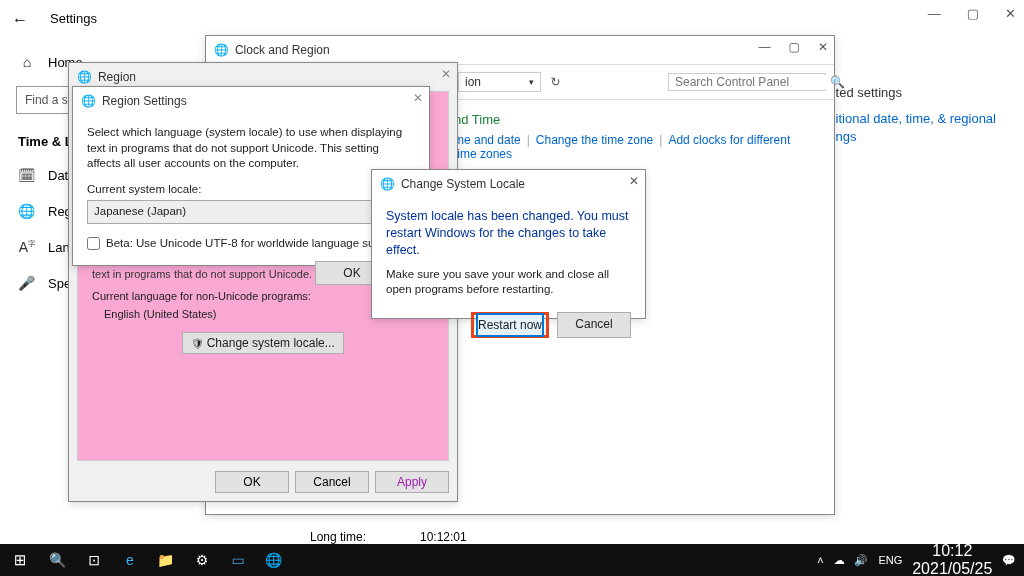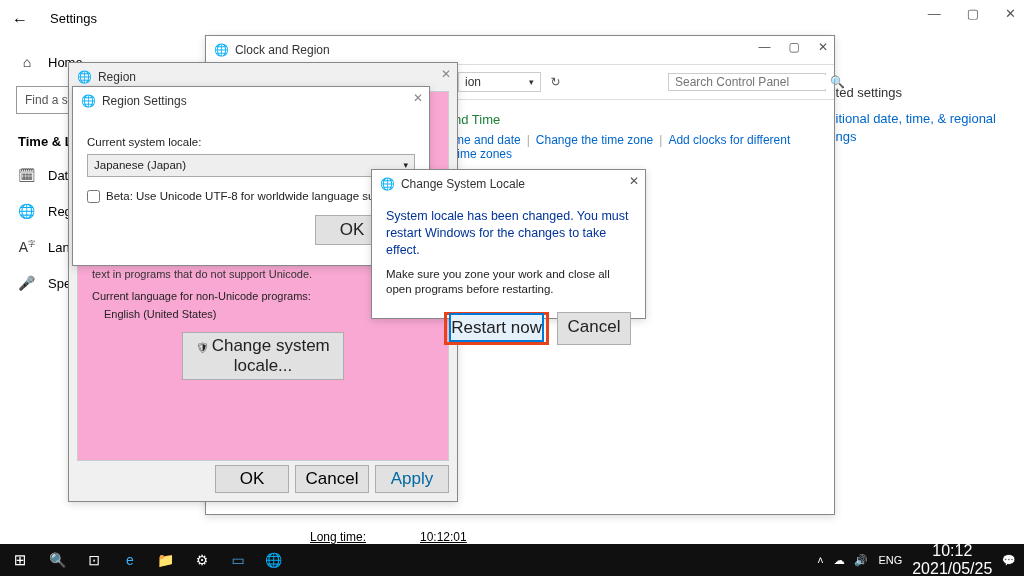--- a/index.html
+++ b/index.html
@@ -14,21 +14,21 @@
 .settings-body { display:flex; }
 .settings-nav { width:220px; padding:8px 0 0 0; }
 .nav-home { display:flex; align-items:center; padding:10px 18px; font-size:13px; }
 .nav-home .ico { width:18px; text-align:center; margin-right:12px; font-size:14px; }
 .find { margin:6px 16px 10px; border:1px solid #999; padding:6px 8px; font-size:12px; color:#555; width:180px; }
 .cat { font-weight:600; font-size:13px; padding:10px 18px 8px; }
 .nav-item { display:flex; align-items:center; padding:10px 18px; font-size:13px; }
 .nav-item .ico { width:18px; text-align:center; margin-right:12px; font-size:14px; color:#333; }
 
 .settings-content { padding:20px 0 0 40px; font-size:12px; }
-.settings-content .row { display:flex; margin-bottom:8px;text-decoration:underline; }
+.settings-content .row { display:flex; margin-bottom:8px; }
 .settings-content .lbl { width:110px; }
 
 
 .related { position:absolute; right:28px; top:85px; font-size:13px; }
 .related .hdr { color:#333; margin-bottom:10px; font-size:13px; }
 .related a { color:#0066cc; text-decoration:none; display:block; line-height:1.4; }
 
 
 .win { position:absolute; background:#fff; border:1px solid #888; box-shadow:0 2px 8px rgba(0,0,0,0.15); }
 .win-title { height:28px; display:flex; align-items:center; padding:0 8px; font-size:12px; color:#333; }
@@ -50,22 +50,22 @@
 .clockreg .links span { cursor:pointer; }
 .clockreg .sep { color:#aaa; margin:0 6px; }
 .clockreg .aux { color:#0066cc; margin-top:10px; }
 
 
 .region { left:68px; top:62px; width:390px; height:440px; background:#f0f0f0; }
 .region .inner { position:absolute; left:8px; top:28px; right:8px; bottom:40px; background:#f9a8d4; border:1px solid #ccc; padding:45px 14px 12px; font-size:11px; color:#222; }
 .region .cur-lang { margin-bottom:4px; }
 .region .langval { padding:2px 0 2px 12px; }
 .region .btn-row { position:absolute; left:8px; right:8px; bottom:8px; display:flex; justify-content:flex-end; gap:6px; }
-.wbtn { border:1px solid #adadad; background:#e1e1e1; padding:3px 0; font-size:17px; width:74px; text-align:center; cursor:pointer; }
-.wbtn.disabled { color:#0369a1; }
+.wbtn { border:1px solid #adadad; background:#e1e1e1; padding:3px 0; font-size:12px; width:74px; text-align:center; cursor:pointer; }
+.wbtn.disabled { color:#a21caf; }
 .wbtn.shield::before { content:"🛡 "; font-size:10px; }
 .region .csl { margin-top:10px; text-align:center; }
 .region .csl .wbtn { width:162px; display:inline-block; }
 
 
 .regset { left:72px; top:86px; width:358px; height:180px; background:#fff; }
 .regset .body { padding:10px 14px; font-size:11.5px; color:#222; line-height:1.35; }
 .regset .loc-lbl { margin-top:10px; }
 .regset .loc-dd { border:1px solid #aaa; background:#eee; padding:3px 6px; margin-top:3px; display:flex; justify-content:space-between; align-items:center; }
 .regset .chk { margin-top:12px; display:flex; align-items:center; }
@@ -198,20 +198,21 @@
 
 <div class="win regset">
   <div class="win-title">
     <span class="globe">🌐</span>
     <span>Region Settings</span>
     <div class="win-ctrl">
         <span class="close-x" style="color:#888">✕</span>
       </div>
   </div>
   <div class="body">
+    <div>Select which language (system locale) to use when displaying text in programs that do not support Unicode. This setting affects all user accounts on the computer.</div>
     <div class="loc-lbl">Current system locale:</div>
     <div class="loc-dd">
       <span>Japanese (Japan)</span>
       <span style="font-size:9px">▾</span>
     </div>
     <div class="chk">
       <input type="checkbox" style="">
       <span>Beta: Use Unicode UTF-8 for worldwide language support</span>
     </div>
     <div class="btns">
@@ -224,21 +225,21 @@
 <div class="win csl-dlg">
   <div class="win-title">
     <span class="globe">🌐</span>
     <span>Change System Locale</span>
     <div class="win-ctrl">
         <span class="close-x">✕</span>
       </div>
   </div>
   <div class="body">
     <div class="msg1">System locale has been changed. You must restart Windows for the changes to take effect.</div>
-    <div>Make sure you zone your work and close all open programs before restarting.</div>
+    <div>Make sure you save your work and close all open programs before restarting.</div>
     <div class="btns">
       <span class="highlight">
         <span class="wbtn" style="width:80px">Restart now</span>
       </span>
       <span class="wbtn">Cancel</span>
     </div>
   </div>
 </div>
 
 <div class="taskbar">

